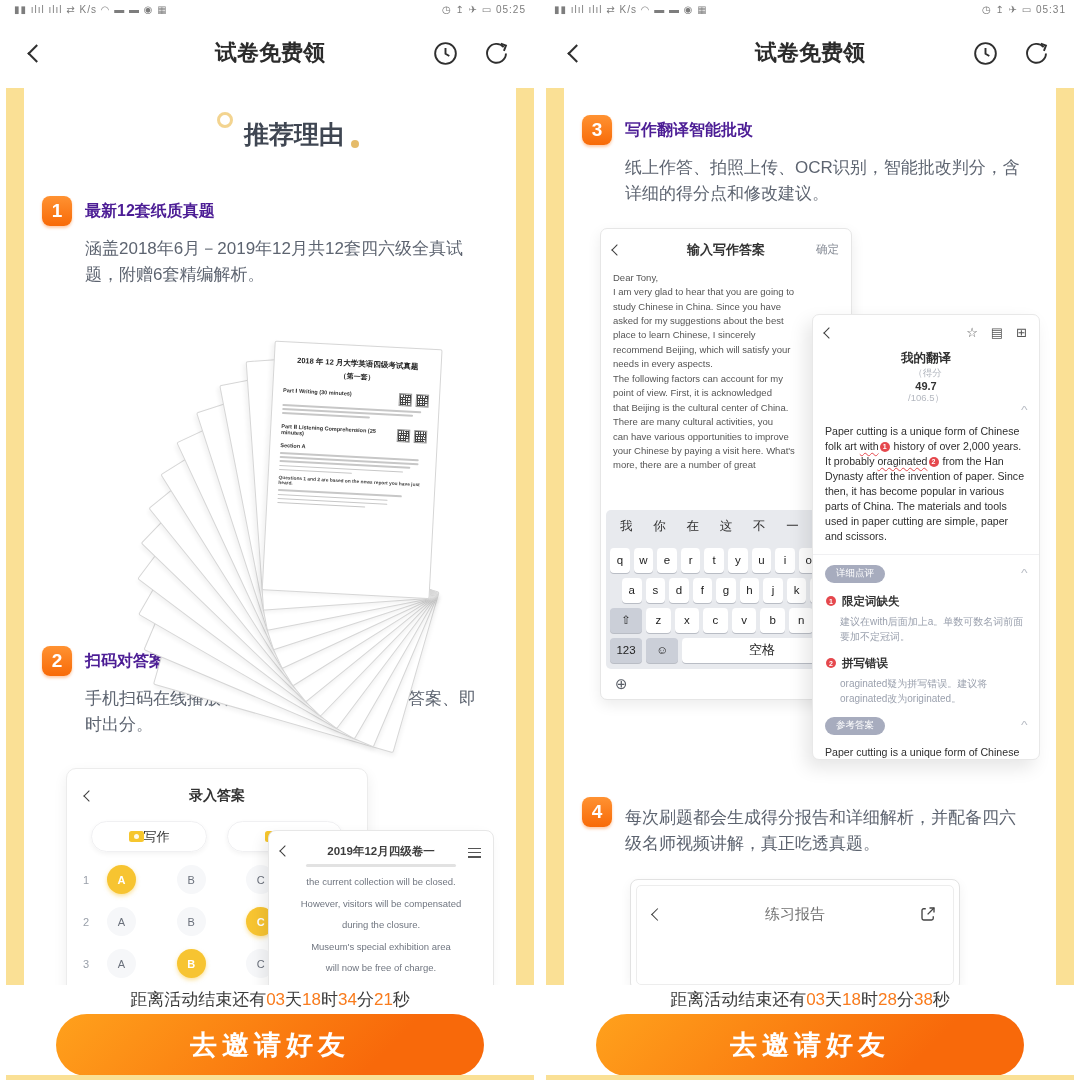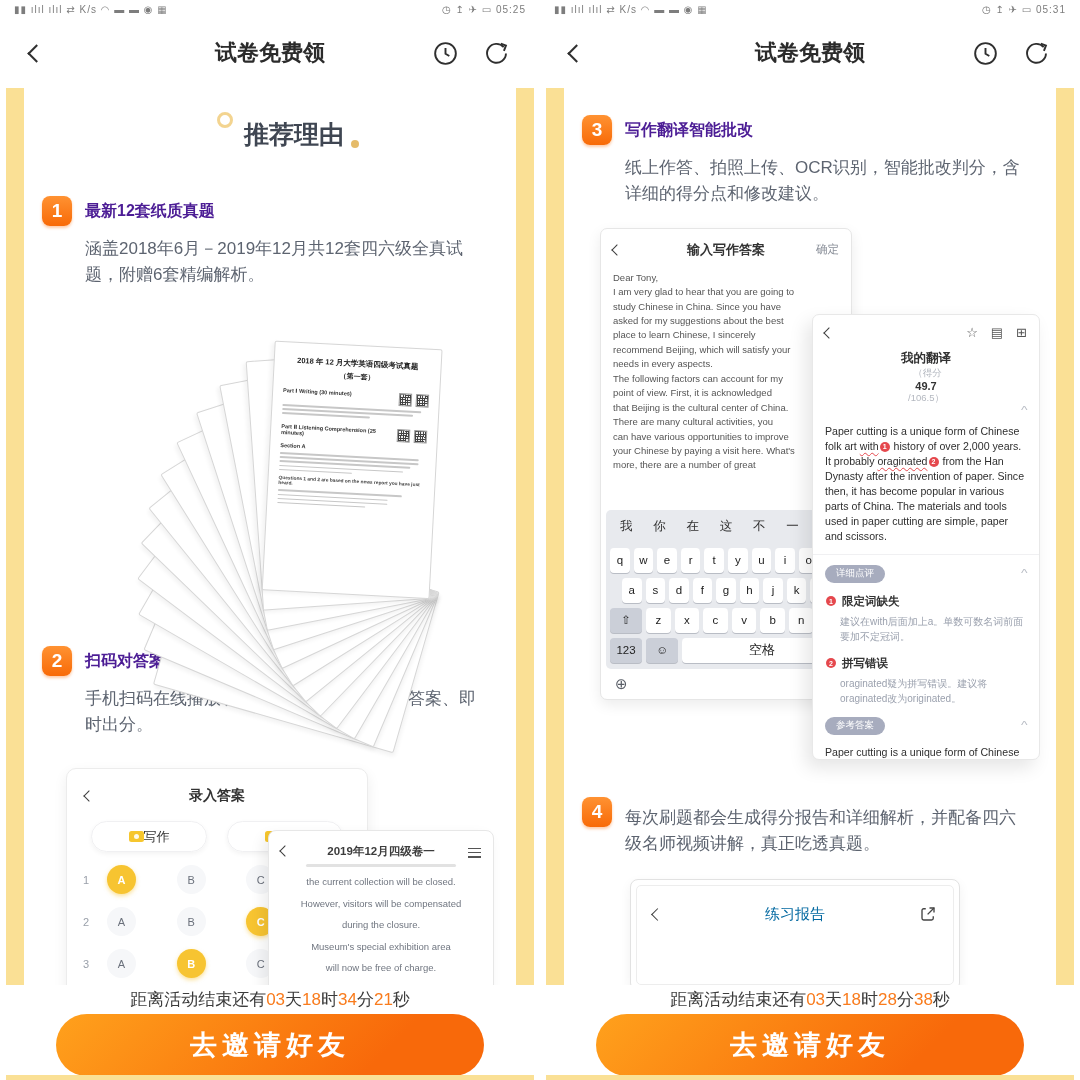--- a/index.html
+++ b/index.html
@@ -121,21 +121,21 @@
   .err-title { display:flex; align-items:center; gap:5px; margin-top:11px; font-size:11.5px; font-weight:bold; color:#333; }
   .err-body { margin:5px 0 0 15px; font-size:10px; color:#9ba1ae; line-height:1.55; }
   .ref-para { margin-top:9px; font-size:10.6px; color:#2f2f2f; line-height:1.62; }
 
   
   .shot-report { position:relative; margin-top:22px; height:120px; }
   .report-card { position:absolute; left:66px; width:330px; height:112px; background:#fff; border:1px solid #e2e2e2; border-radius:8px; box-shadow:0 4px 12px rgba(0,0,0,.06); padding:5px; }
   .report-inner { border:1px solid #ededed; border-radius:5px; height:100%; padding:0 14px; }
   .report-head { position:relative; display:flex; align-items:center; justify-content:center; height:56px; }
   .report-head .mini-back { position:absolute; left:2px; width:9px; height:9px; }
-  .report-title { font-size:15px; color:#0369a1; }
+  .report-title { font-size:15px; color:#737373; }
   .ext-icon { position:absolute; right:2px; width:18px; height:18px; color:#444; }
 
   
   .countdown { position:absolute; top:988px; left:0; right:0; text-align:center; font-size:17px; color:#3c3c3c; }
   .cd-num { color:#F97B1C; }
   .cta { position:absolute; top:1014px; left:56px; right:56px; height:62px; border-radius:31px; background:linear-gradient(135deg,#FFA11C 0%,#F8690A 75%); color:#fff; font-size:27px; font-weight:bold; letter-spacing:5px; display:flex; align-items:center; justify-content:center; }
 </style>
 </head>
 <body>
 

